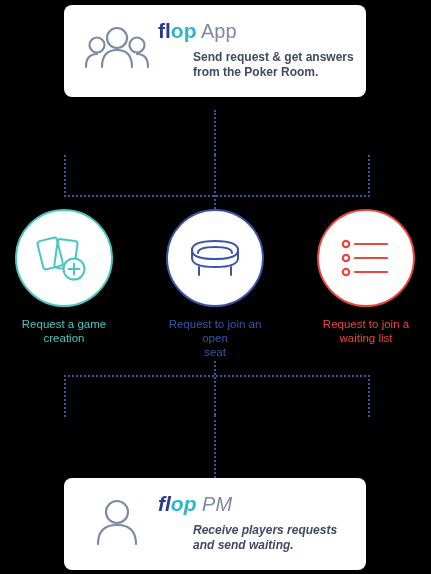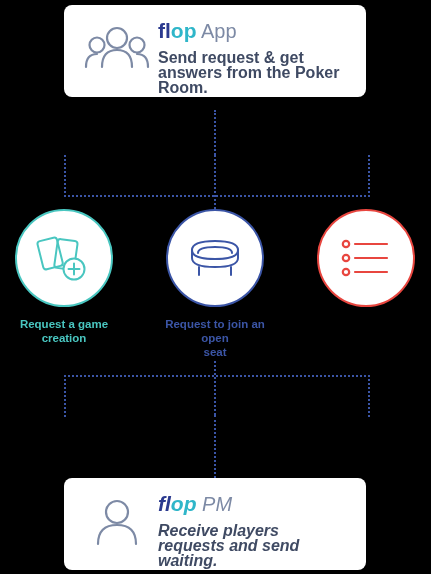--- a/index.html
+++ b/index.html
@@ -65,25 +65,26 @@
   }
   .brand .fl { color: #2b3a8f; }
   .brand .op { color: #2fb6c9; }
   .brand .suffix {
     color: #7d8aa5;
     font-weight: normal;
     font-size: 20px;
   }
   .card-desc {
     margin-top: 7px;
-    font-size: 16px;
+    font-size: 12px;
     line-height: 15px;
     color: #3f4a63;
     font-weight: bold;
     max-width: 185px;
+    margin-left: 35px;
   }
 
   
   .node {
     position: absolute;
     width: 100px;
     text-align: center;
   }
   .circle {
     width: 98px;
@@ -98,21 +99,21 @@
   #node-seat   { left: 165px; top: 209px; }
   #node-wait   { left: 316px; top: 209px; }
 
   #node-create .circle { border: 2px solid #49c6c0; }
   #node-seat   .circle { border: 2px solid #3b55a6; }
   #node-wait   .circle { border: 2px solid #e8463f; }
 
   .node-label {
     margin-top: 10px;
     font-size: 11.5px;
-    font-weight: bold;
+    font-weight: normal;
     line-height: 14px;
     white-space: pre-line;
     text-align: center;
   }
   #node-create .node-label { color: #49c6c0; }
   #node-seat   .node-label { color: #3b55a6; }
   #node-wait   .node-label { color: #e8463f; }
 
   .glyph {
     position: absolute;
@@ -214,20 +215,22 @@
             <circle cx="6" cy="7" r="3.2"></circle>
             <path d="M15 7 H47"></path>
             <circle cx="6" cy="21" r="3.2"></circle>
             <path d="M15 21 H47"></path>
             <circle cx="6" cy="35" r="3.2"></circle>
             <path d="M15 35 H47"></path>
           </g>
         </svg>
       </div>
     </div>
+    <div class="node-label">Request to join a
+waiting list</div>
   </div>
 
   <div class="conn br-dot" style="left:64px; top:375px; width:302px; height:40px;"></div>
 
   <div class="conn v-dot" style="left:214px; top:361px; height:54px;"></div>
 
   <div class="conn v-dot" style="left:214px; top:415px; height:63px;"></div>
 
   <div class="card" id="card-pm">
     <div class="card-icon">

